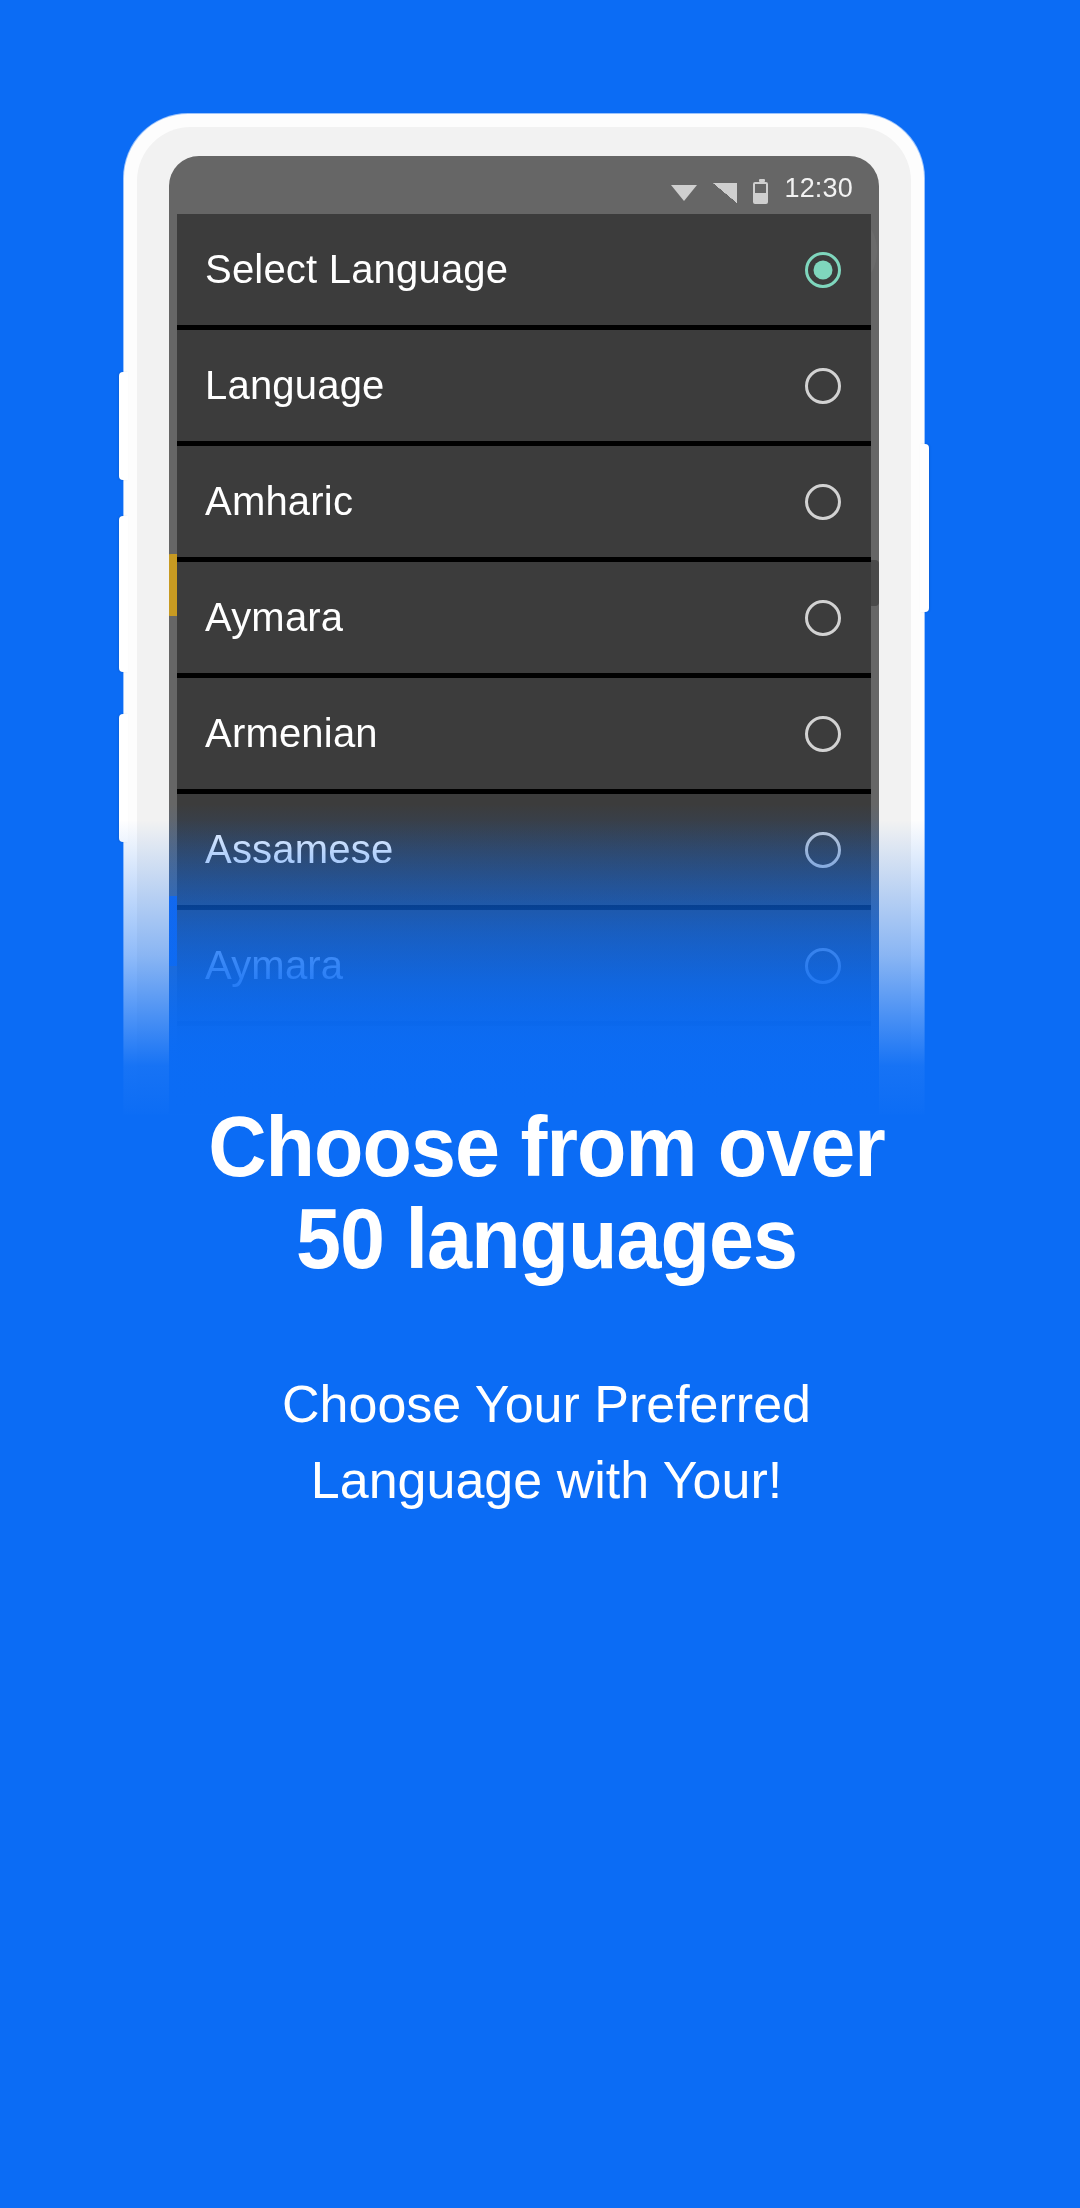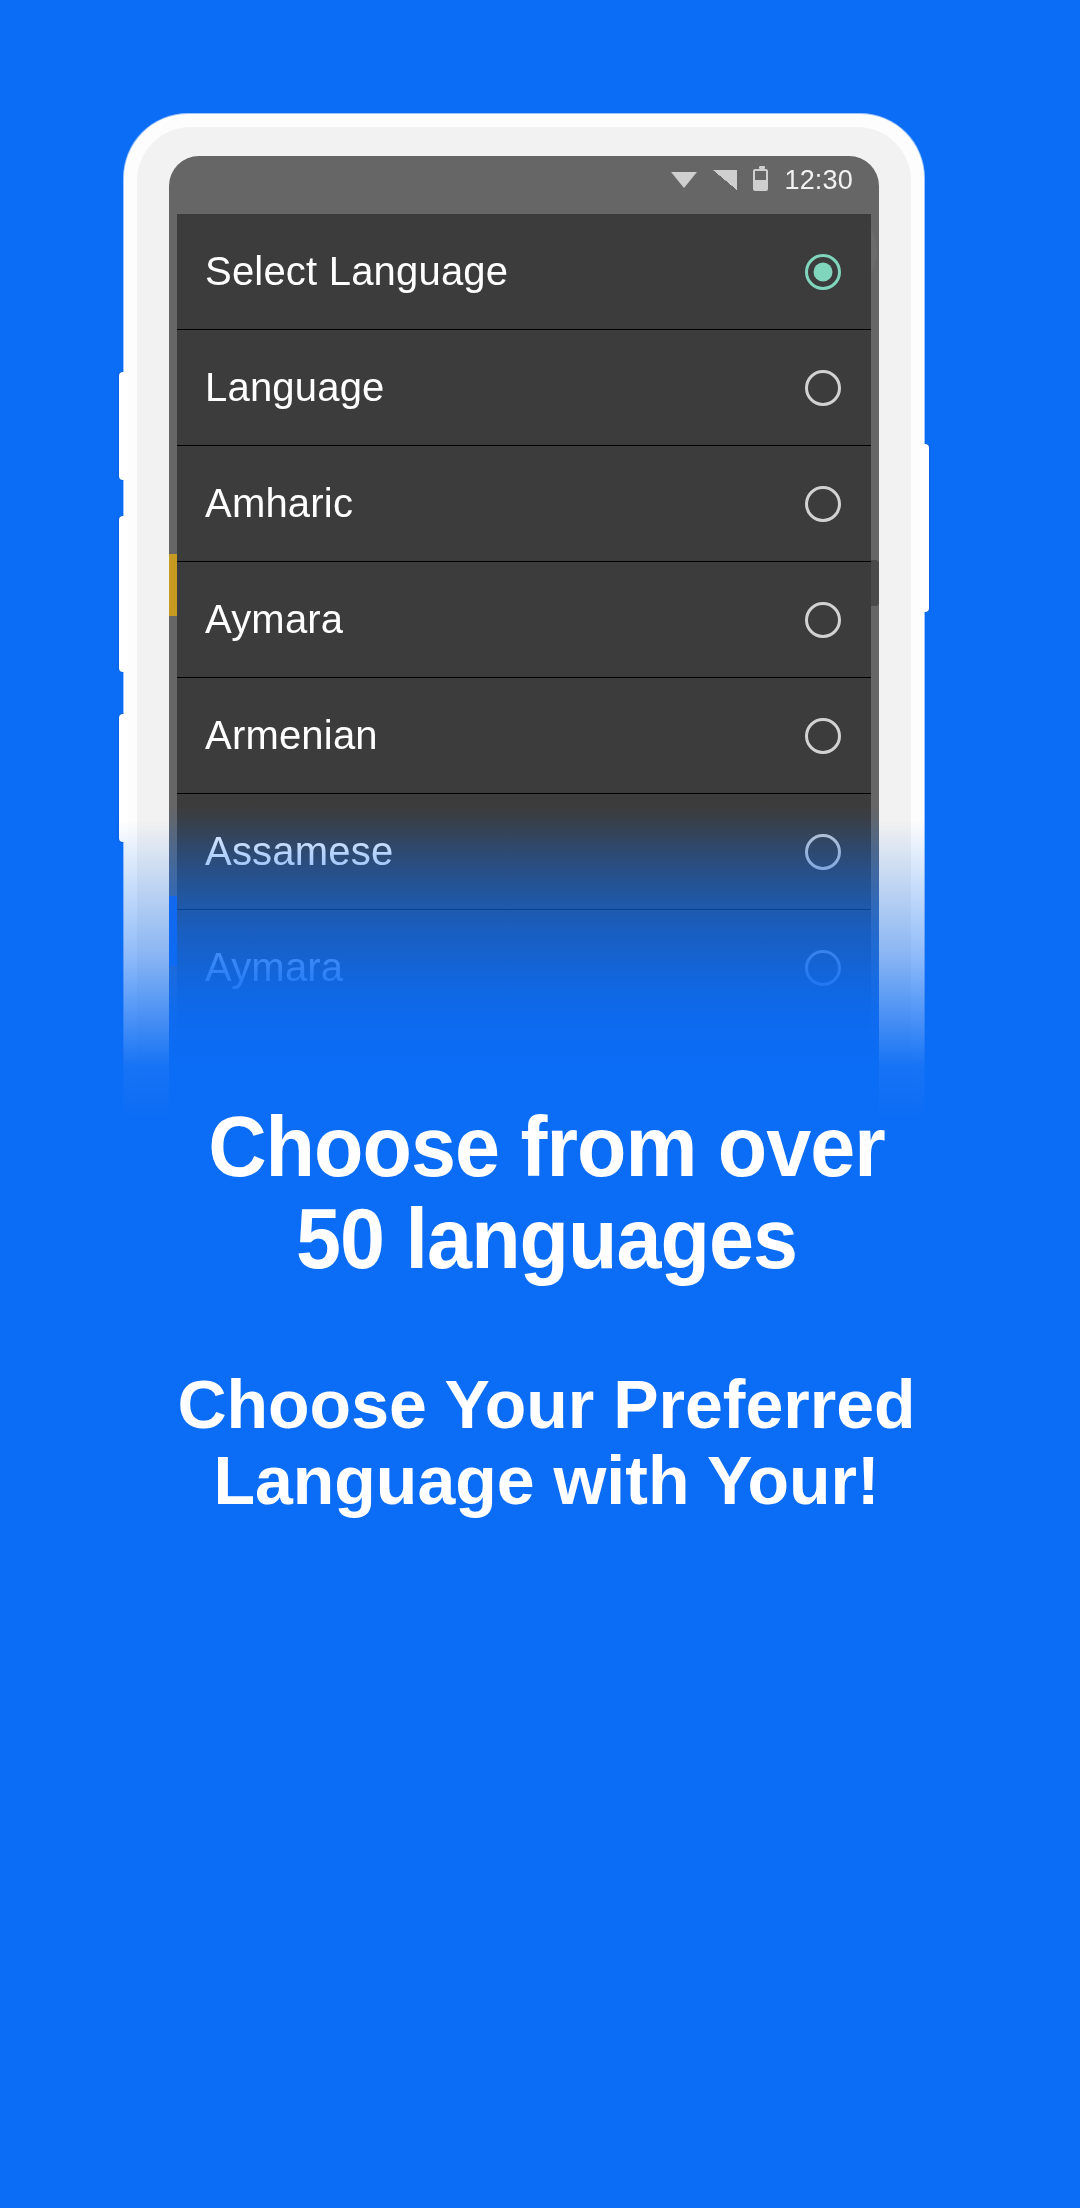--- a/index.html
+++ b/index.html
@@ -47,21 +47,21 @@
     box-shadow:-1px 0 2px rgba(0,0,0,.10);
   }
   .btn-vol-up   { left:-5px; top:258px;  width:9px; height:108px; border-radius:4px 0 0 4px;}
   .btn-vol-down { left:-5px; top:402px;  width:9px; height:156px; border-radius:4px 0 0 4px;}
   .btn-mute     { left:-5px; top:600px;  width:9px; height:128px; border-radius:4px 0 0 4px;}
   .btn-power    { right:-5px; top:330px; width:9px; height:168px; border-radius:0 4px 4px 0; box-shadow:1px 0 2px rgba(0,0,0,.10);}
 
   
   .status-bar{
     position:absolute; left:0; top:0; right:0; height:48px;
-    display:flex; align-items:center; justify-content:flex-end;
+    display:flex; align-items:flex-end; justify-content:flex-end;
     gap:16px; padding-right:26px;
     color:#e9e9e9;
     z-index:6;
   }
   .sb-icons{ display:flex; align-items:center; gap:16px;}
   .ic-wifi{ width:26px;height:20px;position:relative;}
   .ic-wifi:before{
     content:""; position:absolute; left:0; top:2px;
     border-left:13px solid transparent;
     border-right:13px solid transparent;
@@ -85,21 +85,21 @@
     position:absolute;
     left:8px; top:58px; right:8px; bottom:0;
     background:#3c3c3c;
     z-index:4;
   }
   .lang-row{
     position:relative;
     height:116px;
     display:flex; align-items:center;
     padding:0 30px 0 28px;
-    border-bottom:1px solid #000000;
+    border-bottom:5px solid #000000;
   }
   .lang-row .label{
     flex:1;
     font-size:40px;
     color:#ffffff;
     letter-spacing:.2px;
     white-space:nowrap;
   }
   .radio{
     width:36px;height:36px;border-radius:50%;
@@ -146,23 +146,23 @@
     font-family:"Liberation Sans Narrow","Liberation Sans", sans-serif;
     font-weight:bold;
     font-size:86px;
     line-height:92px;
     letter-spacing:-1px;
     transform:scaleX(.94);
     padding:0 40px;
   }
   .subhead{
     margin-top:82px;
-    font-size:68px;
+    font-size:52px;
     line-height:76px;
-    font-weight:bold;
+    font-weight:normal;
     padding:0 84px;
   }
 </style>
 </head>
 <body>
 
 <div id="phone-mockup">
   <div class="phone-frame">
     <div class="phone-frame-inner"></div>
 

